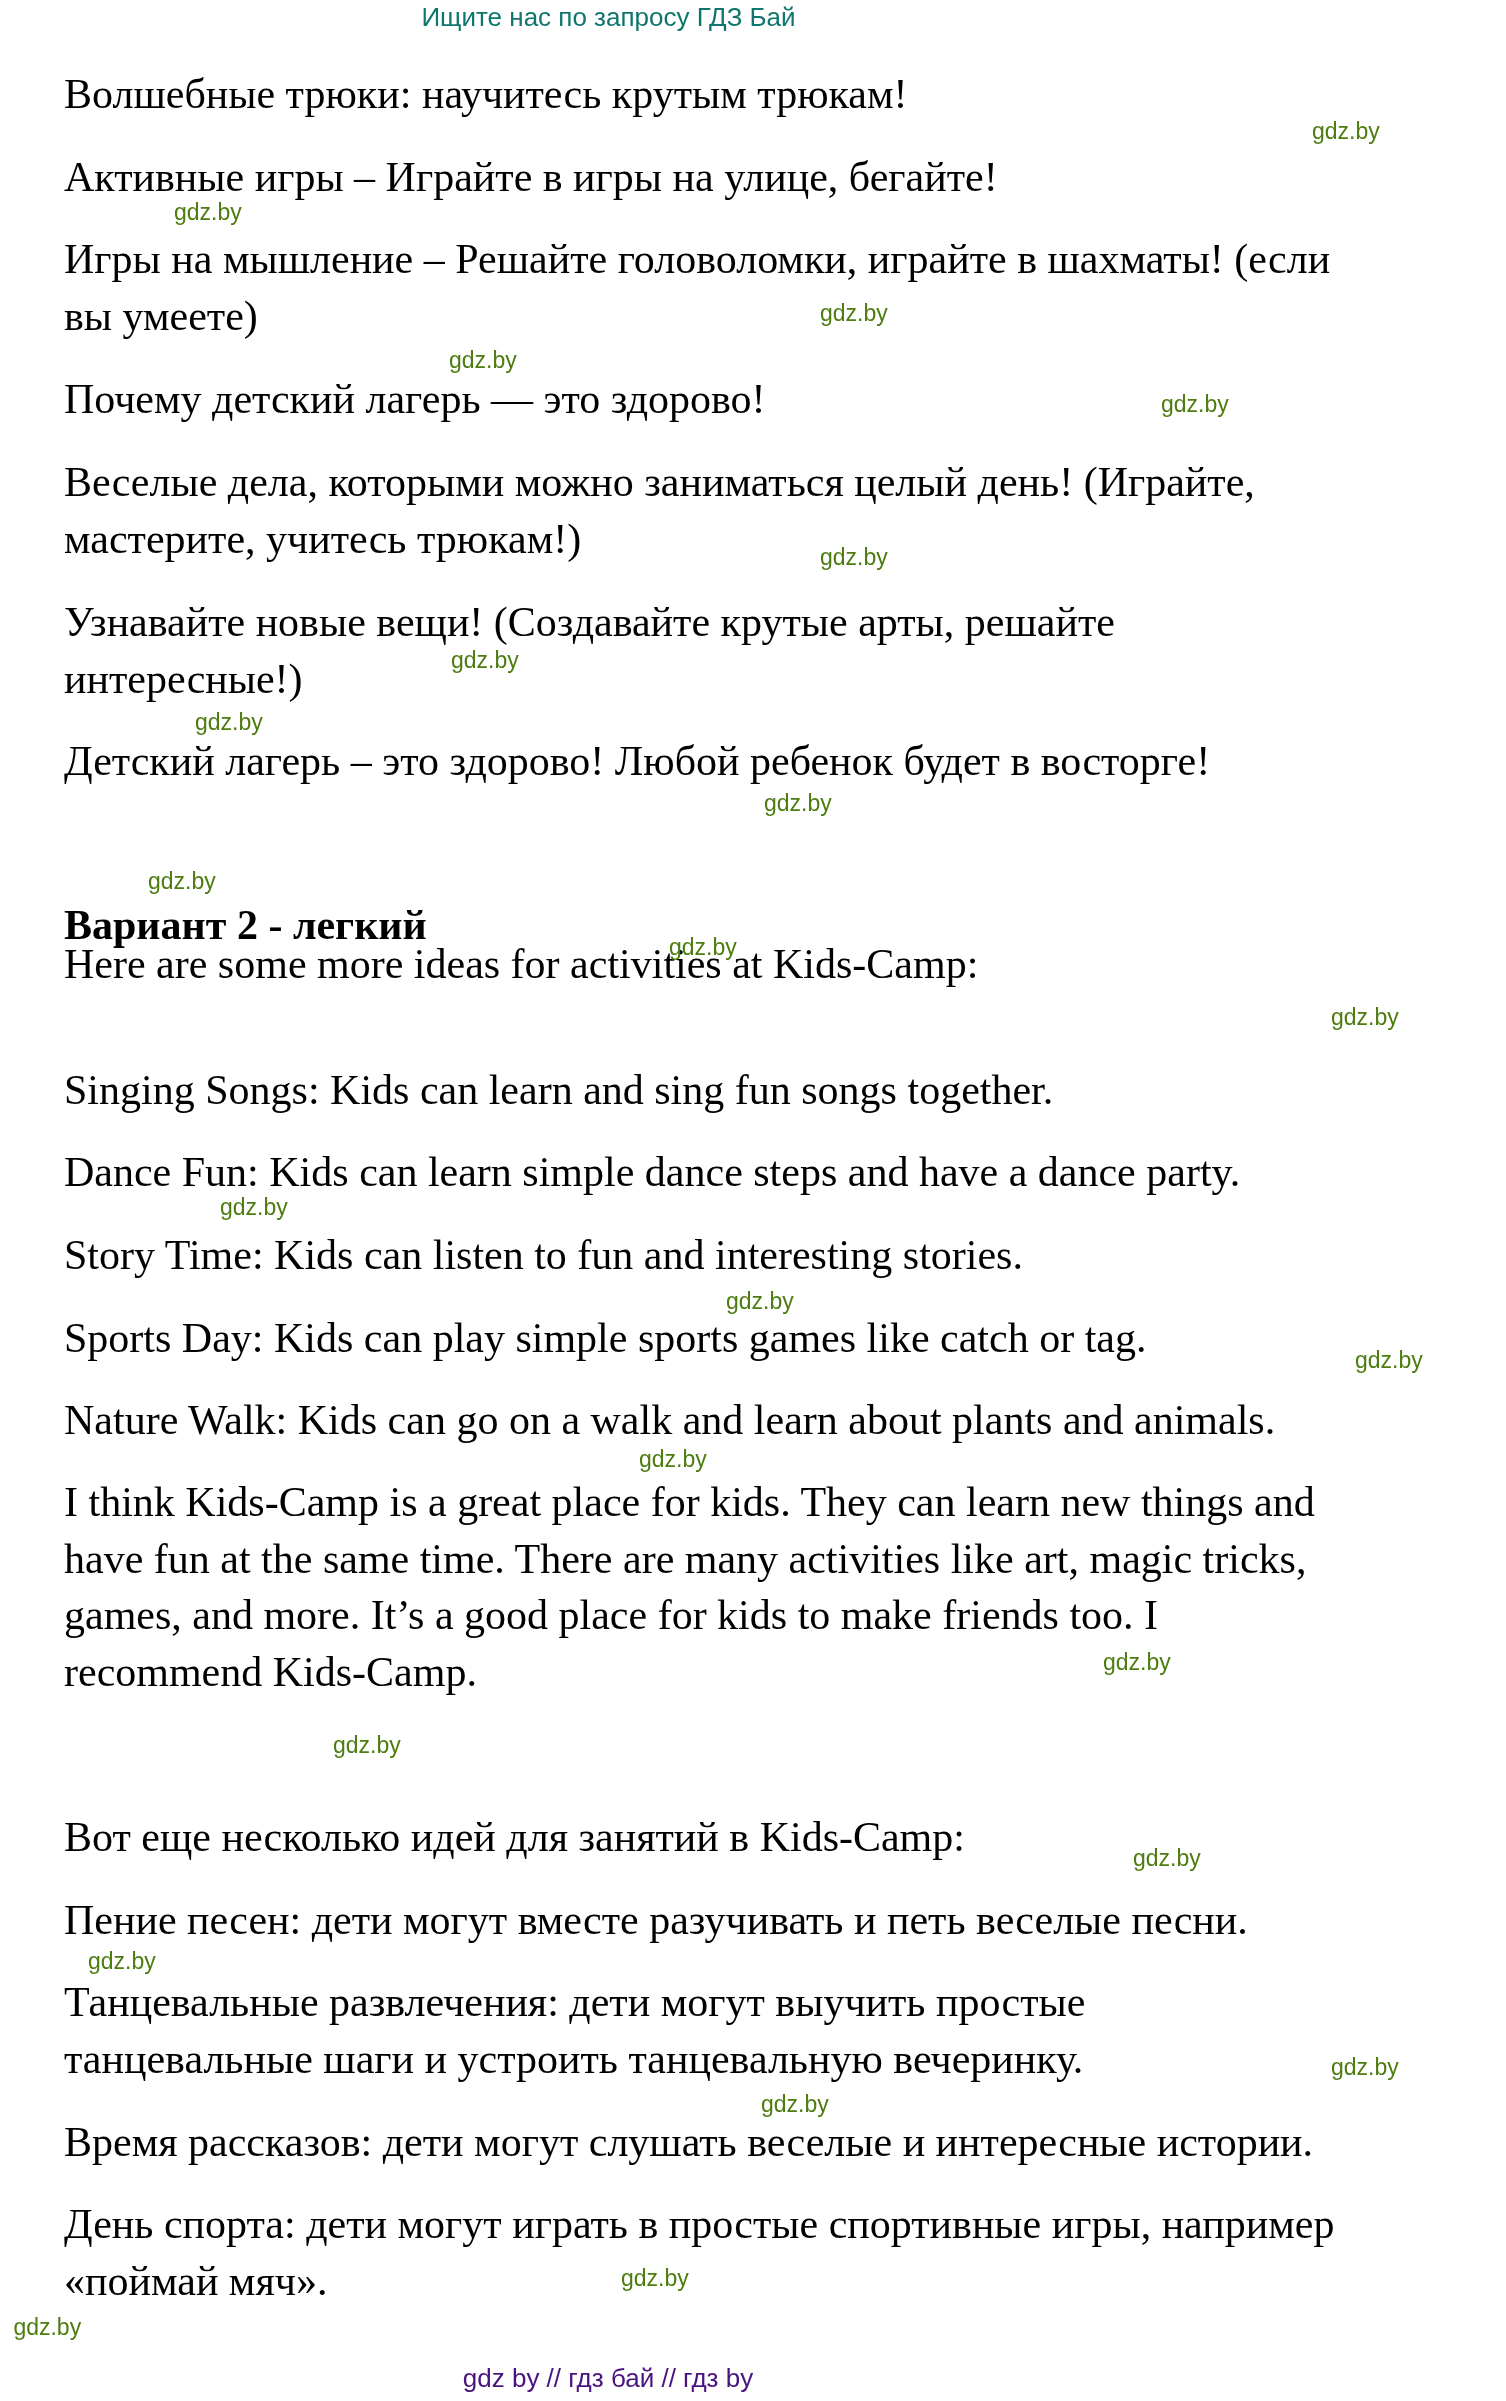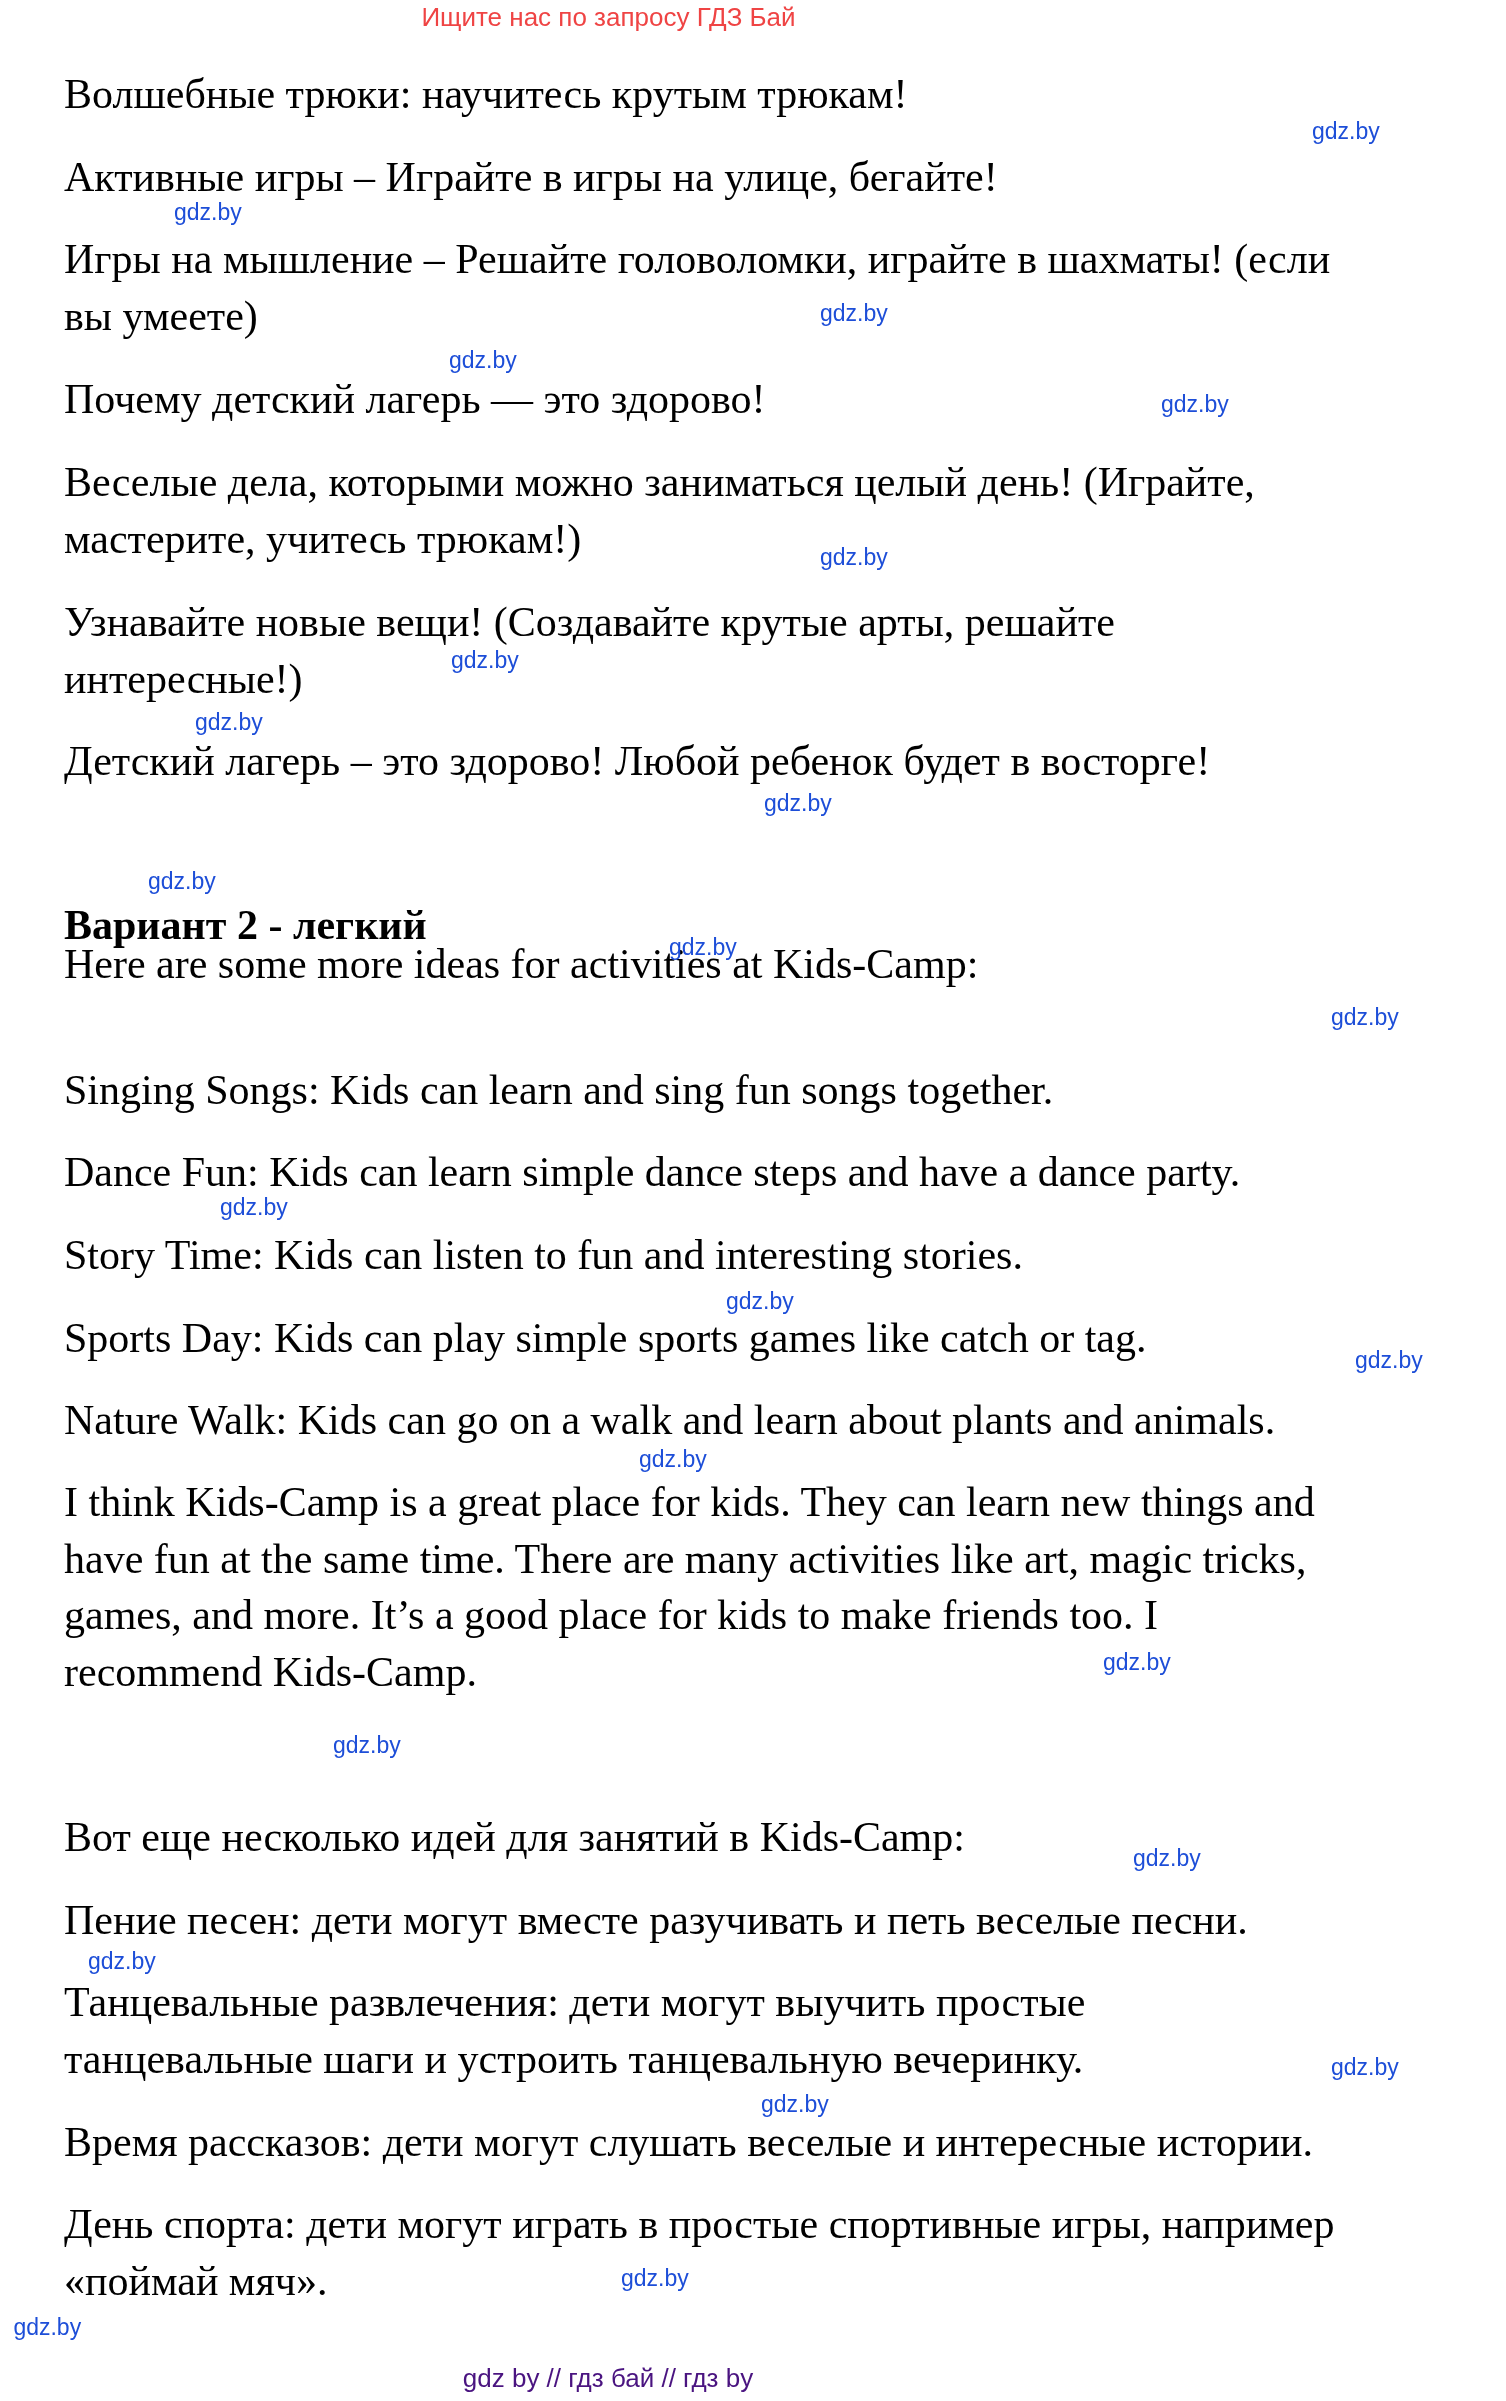--- a/index.html
+++ b/index.html
@@ -1,20 +1,20 @@
 <!DOCTYPE html>
 <html style="font-size:12.6px"><head>
 <meta charset="utf-8">
 <style>
   html,body{margin:0;padding:0;background:#fff;}
   body{width:1506px;height:2401px;position:relative;overflow:hidden;font-family:"Liberation Serif",serif;color:#000;}
-  .hdr{position:absolute;top:1.6px;left:0;width:1217px;text-align:center;font-family:"Liberation Sans",sans-serif;font-size:26px;color:#ef4444;}
+  .hdr{position:absolute;top:1.6px;left:0;width:1217px;text-align:center;font-family:"Liberation Sans",sans-serif;font-size:26px;color:#0f766e;}
   .ln{position:absolute;left:64px;font-size:42px;line-height:57px;white-space:nowrap;text-align:right;}
   .h{font-weight:bold;}
-  .wm{position:absolute;font-family:"Liberation Sans",sans-serif;font-size:23px;color:#1d4ed8;}
+  .wm{position:absolute;font-family:"Liberation Sans",sans-serif;font-size:23px;color:#4d7c0f;}
   .ftr{position:absolute;top:2363px;left:0;width:1216px;text-align:center;font-family:"Liberation Sans",sans-serif;font-size:26px;color:#4a1480;}
 </style>
 </head>
 <body>
 
 <div class="hdr">Ищите нас по запросу ГДЗ Бай</div>
 
 <div class="ln" style="top:66px">Волшебные трюки: научитесь крутым трюкам!</div>
 <div class="ln" style="top:149px">Активные игры – Играйте в игры на улице, бегайте!</div>
 <div class="ln" style="top:231px">Игры на мышление – Решайте головоломки, играйте в шахматы! (если</div>

